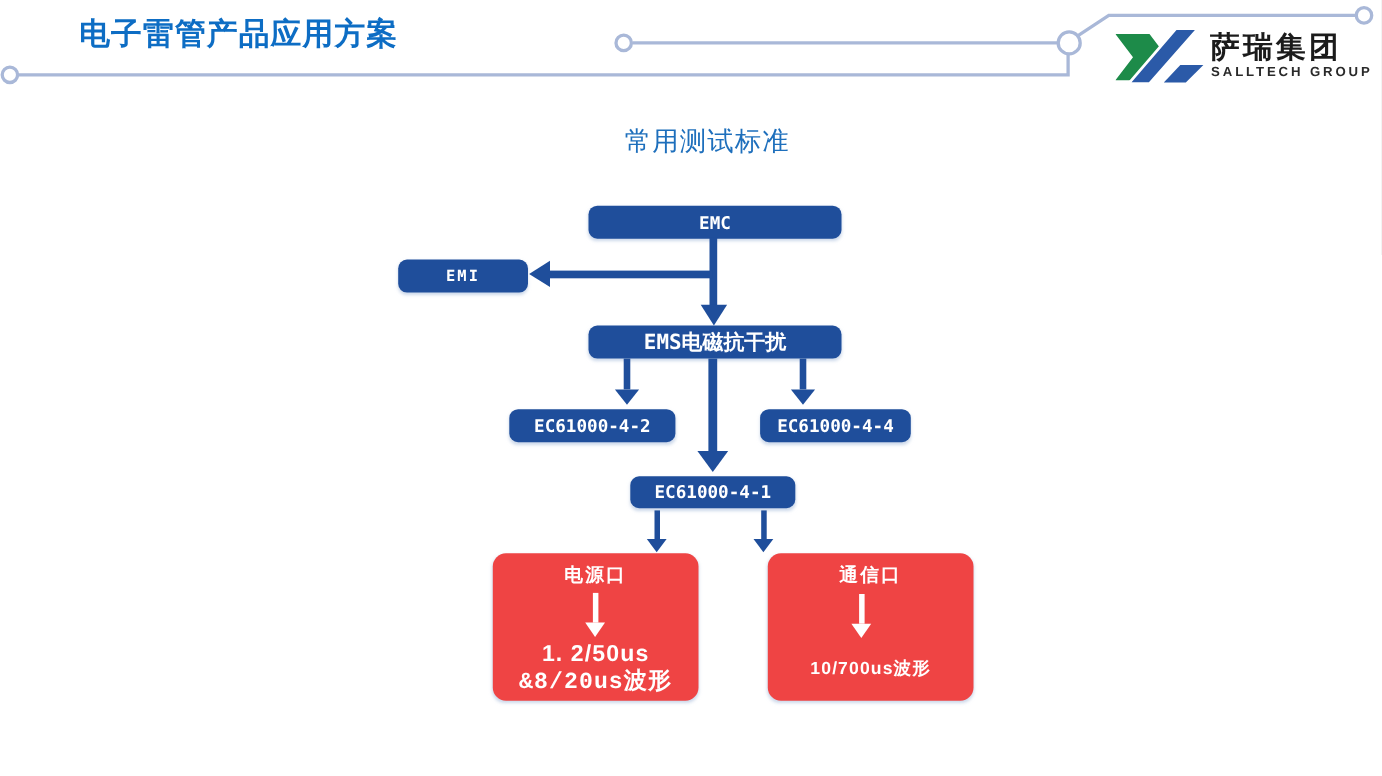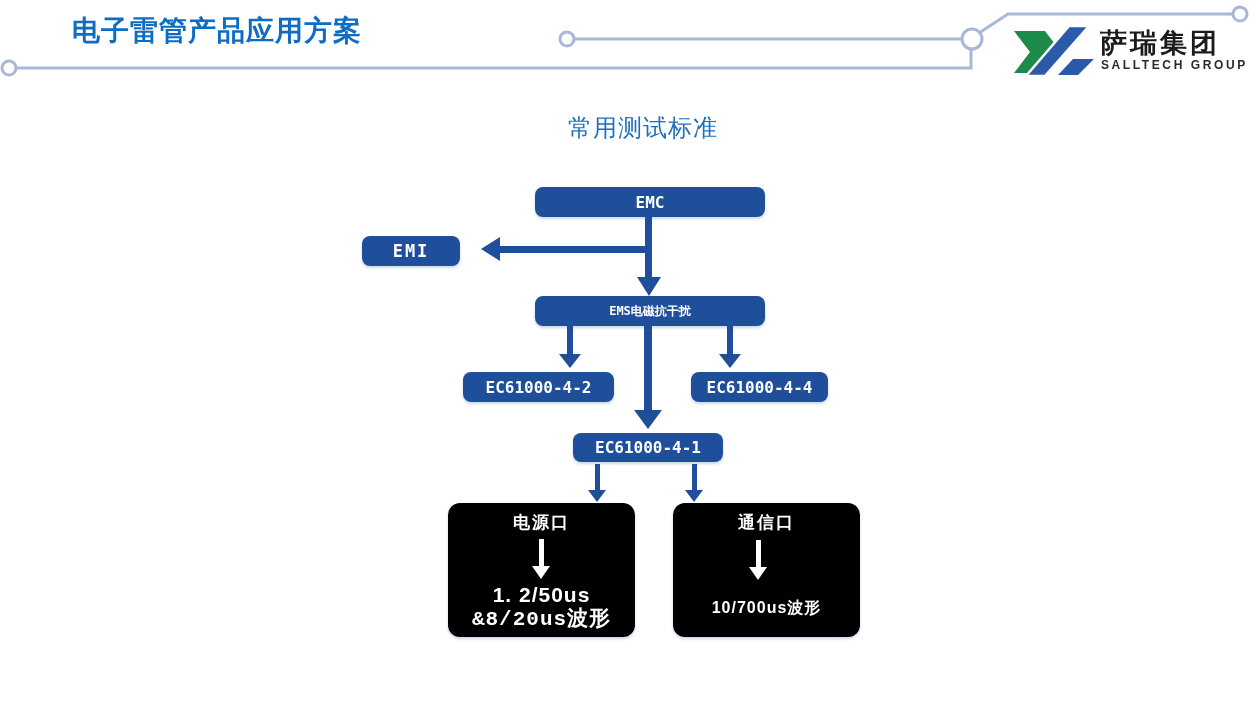--- a/index.html
+++ b/index.html
@@ -30,21 +30,21 @@
   }
   .node{
     position:absolute;background:#1F4E9B;color:#fff;border-radius:8px;
     display:flex;align-items:center;justify-content:center;
     font-family:"DejaVu Sans Mono","Liberation Mono",monospace;
     font-size:16px;font-weight:bold;
     box-shadow:0 2px 3px rgba(170,190,220,0.6);
     white-space:nowrap;
   }
   .card{
-    position:absolute;background:#000000;color:#fff;border-radius:12px;
+    position:absolute;background:#ef4444;color:#fff;border-radius:12px;
     box-shadow:0 2px 3px rgba(170,190,220,0.6);
   }
   .card .card-title{
     position:absolute;left:0;right:0;top:8px;text-align:center;
     font-size:17px;font-weight:bold;letter-spacing:2px;
   }
   .card .card-line{
     position:absolute;left:0;right:0;text-align:center;
     font-size:21px;font-weight:bold;letter-spacing:1px;
   }
@@ -81,23 +81,23 @@
       <polygon points="59,35 80,35 64,51 44,51" fill="#2B5AA8"></polygon>
     </svg>
     <div class="logo-cn">萨瑞集团</div>
     <div class="logo-en">SALLTECH GROUP</div>
   </div>
 
   <div class="diagram-title">常用测试标准</div>
 
   <div class="node" style="left:535px;top:187px;width:230px;height:30px;">EMC</div>
 
-  <div class="node" style="left:362px;top:236px;width:98px;height:30px;font-size:17px;letter-spacing:2px;">EMI</div>
+  <div class="node" style="left:362px;top:236px;width:118px;height:30px;font-size:14px;letter-spacing:2px;">EMI</div>
 
-  <div class="node" style="left:535px;top:296px;width:230px;height:30px;font-size:12px;">EMS电磁抗干扰</div>
+  <div class="node" style="left:535px;top:296px;width:230px;height:30px;font-size:19px;">EMS电磁抗干扰</div>
 
   <div class="node" style="left:463px;top:372px;width:151px;height:30px;">EC61000-4-2</div>
 
   <div class="node" style="left:691px;top:372px;width:137px;height:30px;">EC61000-4-4</div>
 
   <div class="node" style="left:573px;top:433px;width:150px;height:29px;">EC61000-4-1</div>
 
   <div class="shaft" style="left:645px;top:216px;width:7px;height:62px;"></div>
   <div class="head-down" style="left:637px;top:277px;border-left:12px solid transparent;border-right:12px solid transparent;border-top:19px solid #1F4E9B;"></div>
 
@@ -120,20 +120,20 @@
   <div class="head-down" style="left:685px;top:490px;border-left:9px solid transparent;border-right:9px solid transparent;border-top:12px solid #1F4E9B;"></div>
 
   <div class="card" style="left:448px;top:503px;width:187px;height:134px;">
     <div class="card-title">电源口</div>
     <div class="shaft white" style="left:91px;top:36px;width:5px;height:27px;"></div>
     <div class="head-down" style="left:84px;top:63px;border-left:9px solid transparent;border-right:9px solid transparent;border-top:13px solid #ffffff;"></div>
     <div class="card-line" style="top:80px;">1. 2/50us</div>
     <div class="card-line" style="top:101px;font-family:Liberation Mono, monospace;">&amp;8/20us波形</div>
   </div>
 
-  <div class="card" style="left:673px;top:503px;width:187px;height:134px;">
+  <div class="card" style="left:698px;top:503px;width:187px;height:134px;">
     <div class="card-title">通信口</div>
     <div class="shaft white" style="left:83px;top:37px;width:5px;height:27px;"></div>
     <div class="head-down" style="left:76px;top:64px;border-left:9px solid transparent;border-right:9px solid transparent;border-top:13px solid #ffffff;"></div>
     <div class="card-line" style="top:95px;font-size:16px;">10/700us波形</div>
   </div>
 
 </div>
 
 </body></html>

